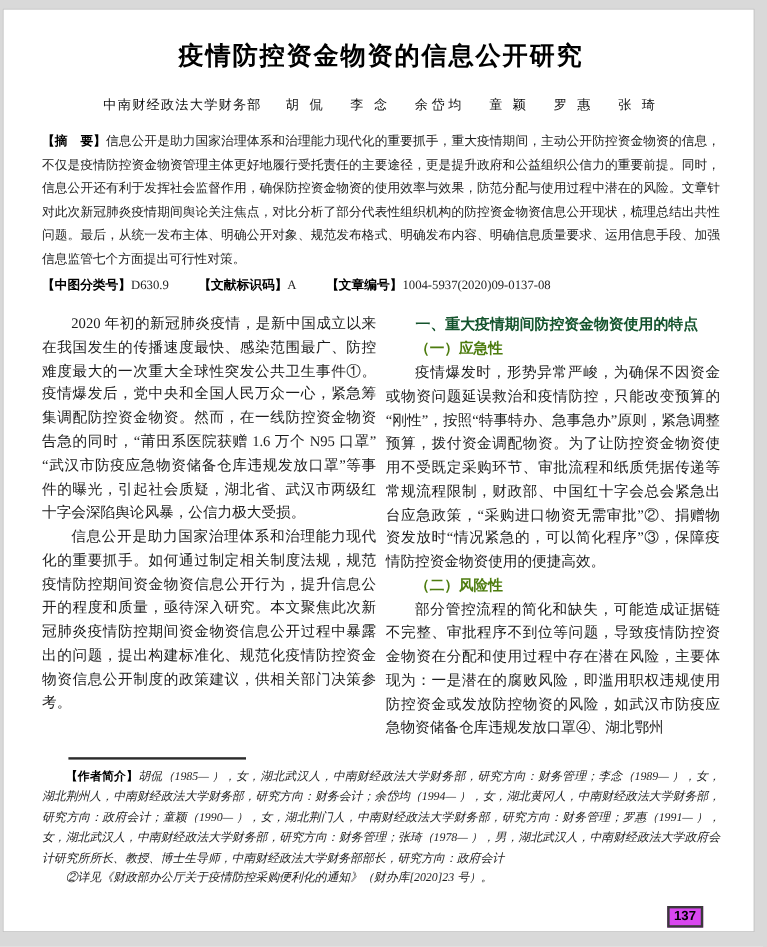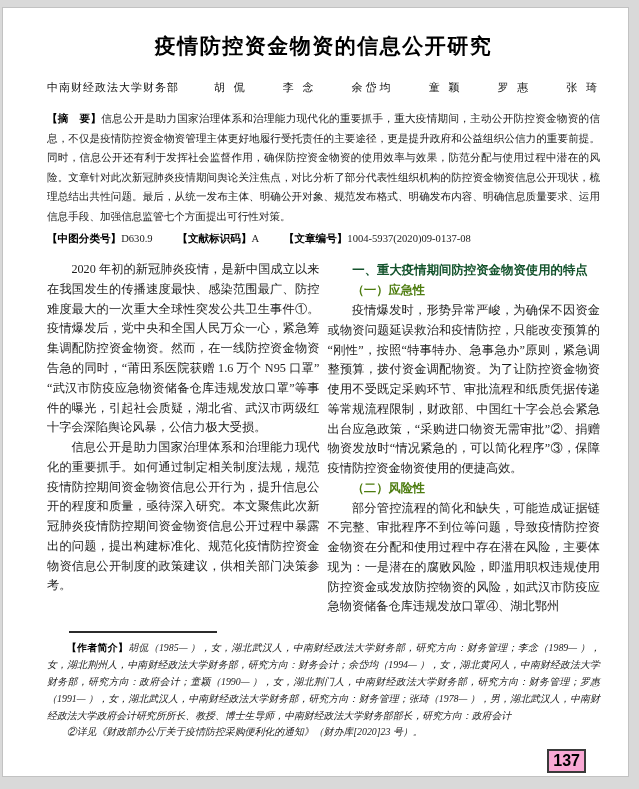--- a/index.html
+++ b/index.html
@@ -10,35 +10,35 @@
     color:#1a1a1a;
     position:relative;
     overflow:hidden;
   }
   .page{
     position:absolute;
     left:2px;top:7px;right:10px;bottom:12px;
     background:#ffffff;
     border:1px solid #c2c2c2;
     box-sizing:border-box;
-    padding:24px 28px 8px 44px;
+    padding:24px 28px 8px 32px;
   }
   .title{
     margin:0;
     text-align:center;
     font-family:"Liberation Sans", sans-serif;
     font-weight:bold;
     font-size:21px;
     letter-spacing:1.5px;
     color:#000;
   }
   .authors{
     margin-top:20px;
     display:flex;
-    justify-content:space-between;
+    justify-content:center;
     align-items:baseline;
     gap:0 20px;
     font-size:11px;
     color:#111;
   }
   .authors .aff{letter-spacing:1px;}
   .authors .name{letter-spacing:3px;}
   .frontmatter{
     margin-top:14px;
     font-size:10.6px;
@@ -91,25 +91,25 @@
     text-align:justify;
     font-style:italic;
     color:#222;
   }
   .notes p{margin:0;text-indent:2em;}
   .pagenum{
     position:absolute;
     right:42px;bottom:3px;
     border:2px solid #3a3a3a;
     padding:1px 4px;
-    font-size:16px;
+    font-size:11px;
     font-family:"Liberation Sans", sans-serif;
     font-weight:bold;
     color:#000;
-    background:#f9a8d4;
+    background:#d946ef;
   }
 </style>
 </head>
 <body>
 
 <div class="page">
 
   <h1 class="title">疫情防控资金物资的信息公开研究</h1>
 
   <div class="authors">

